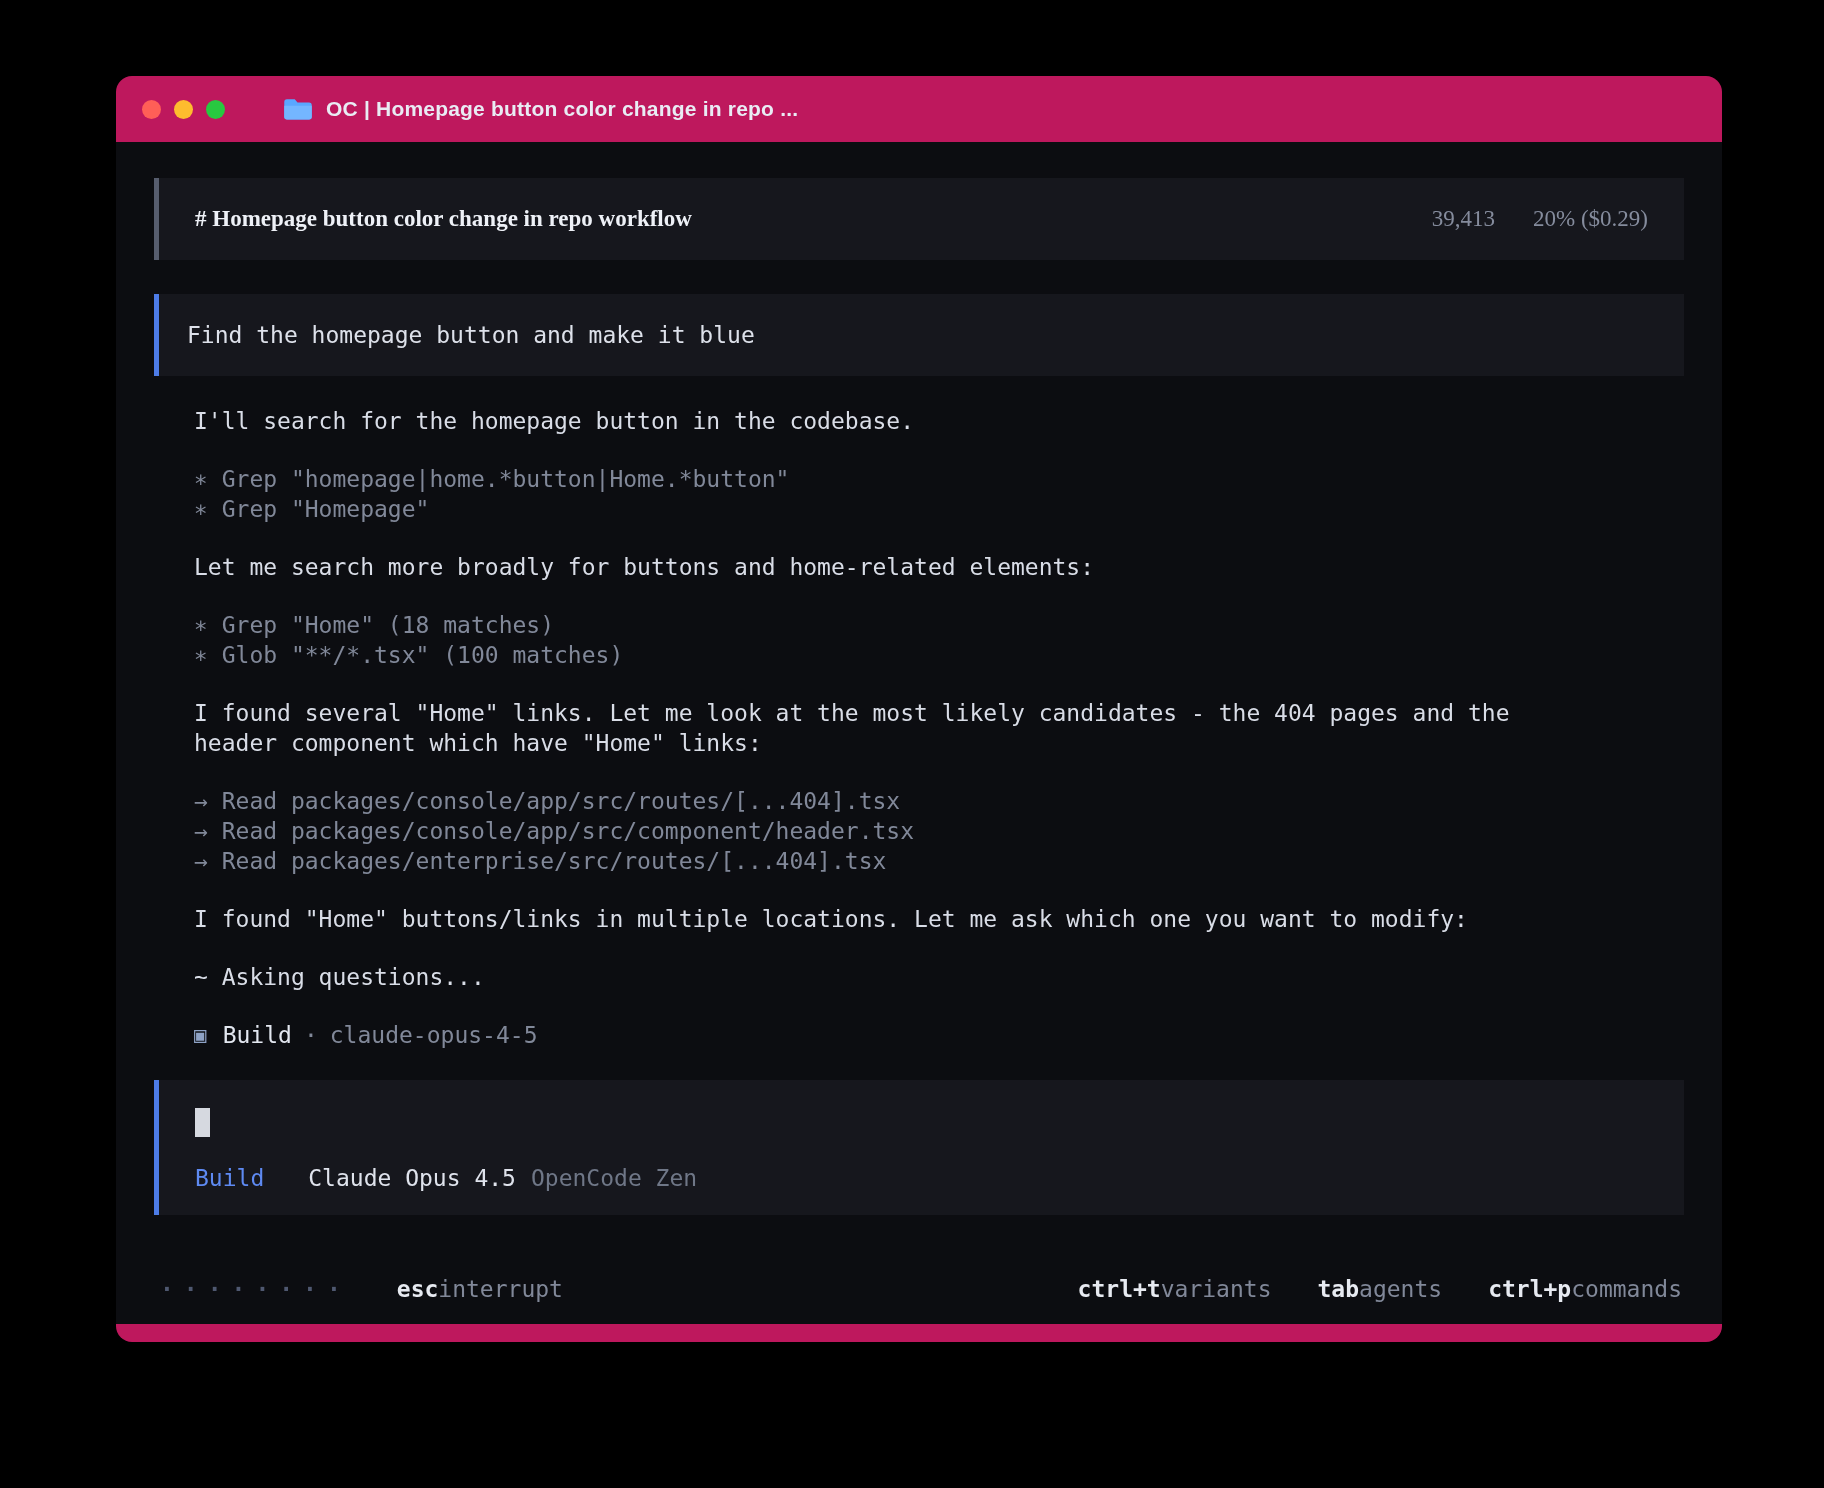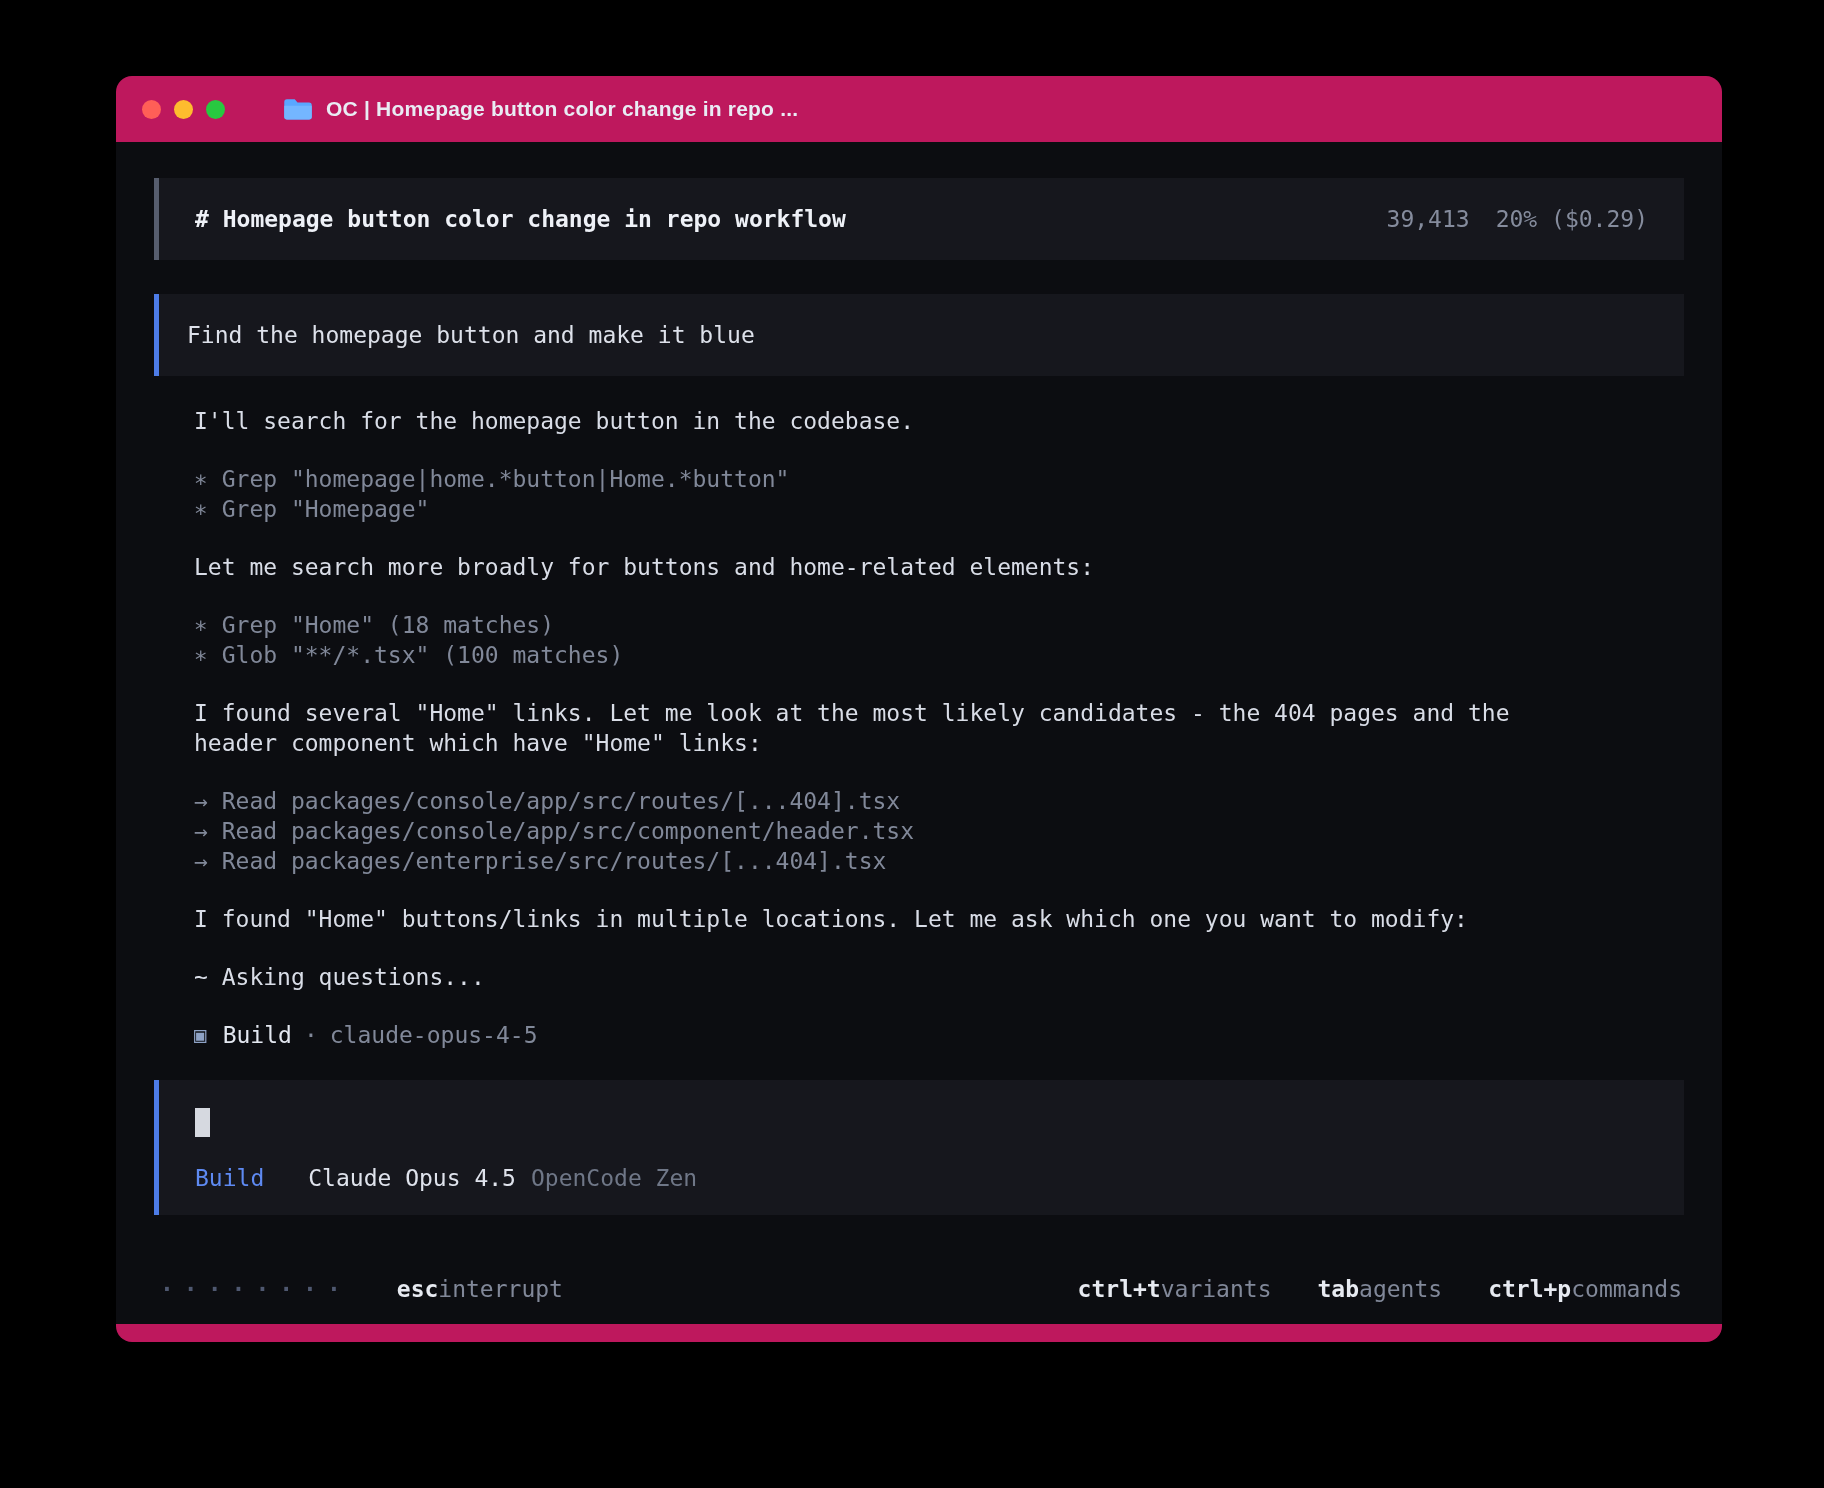--- a/index.html
+++ b/index.html
@@ -28,24 +28,24 @@
 
   
   .content {
     flex:1 1 auto; background:#0c0d11; margin-bottom:18px;
     padding:36px 38px 0 38px; display:flex; flex-direction:column; overflow:hidden;
     font-size:23px; color:#d9dde7;
   }
 
   .panel { background:#16171d; border-left:5px solid #575d6e; padding:28px 36px; }
 
-  .session-header { display:flex; justify-content:space-between; align-items:center; }
+  .session-header { display:flex; justify-content:space-between; align-items:center;font-family:Liberation Serif, serif; }
   .session-title { font-weight:bold; color:#eef1f7; }
   .session-stats { color:#858c9d; }
-  .session-stats .tokens { margin-right:26px; }
+  .session-stats .tokens { margin-right:38px; }
 
   .user-quote { margin-top:34px; border-left-color:#4d7ce8; color:#dde1ea;padding-left:28px; }
 
   .transcript { margin:30px 0 0 40px; line-height:30px; }
   .para  { color:#d9dde7; margin-bottom:28px; }
   .tool  { color:#818899; }
   .mb    { margin-bottom:28px; }
   .wrap-limit { max-width:1380px; }
 
   .agent-row { display:flex; align-items:center; }

